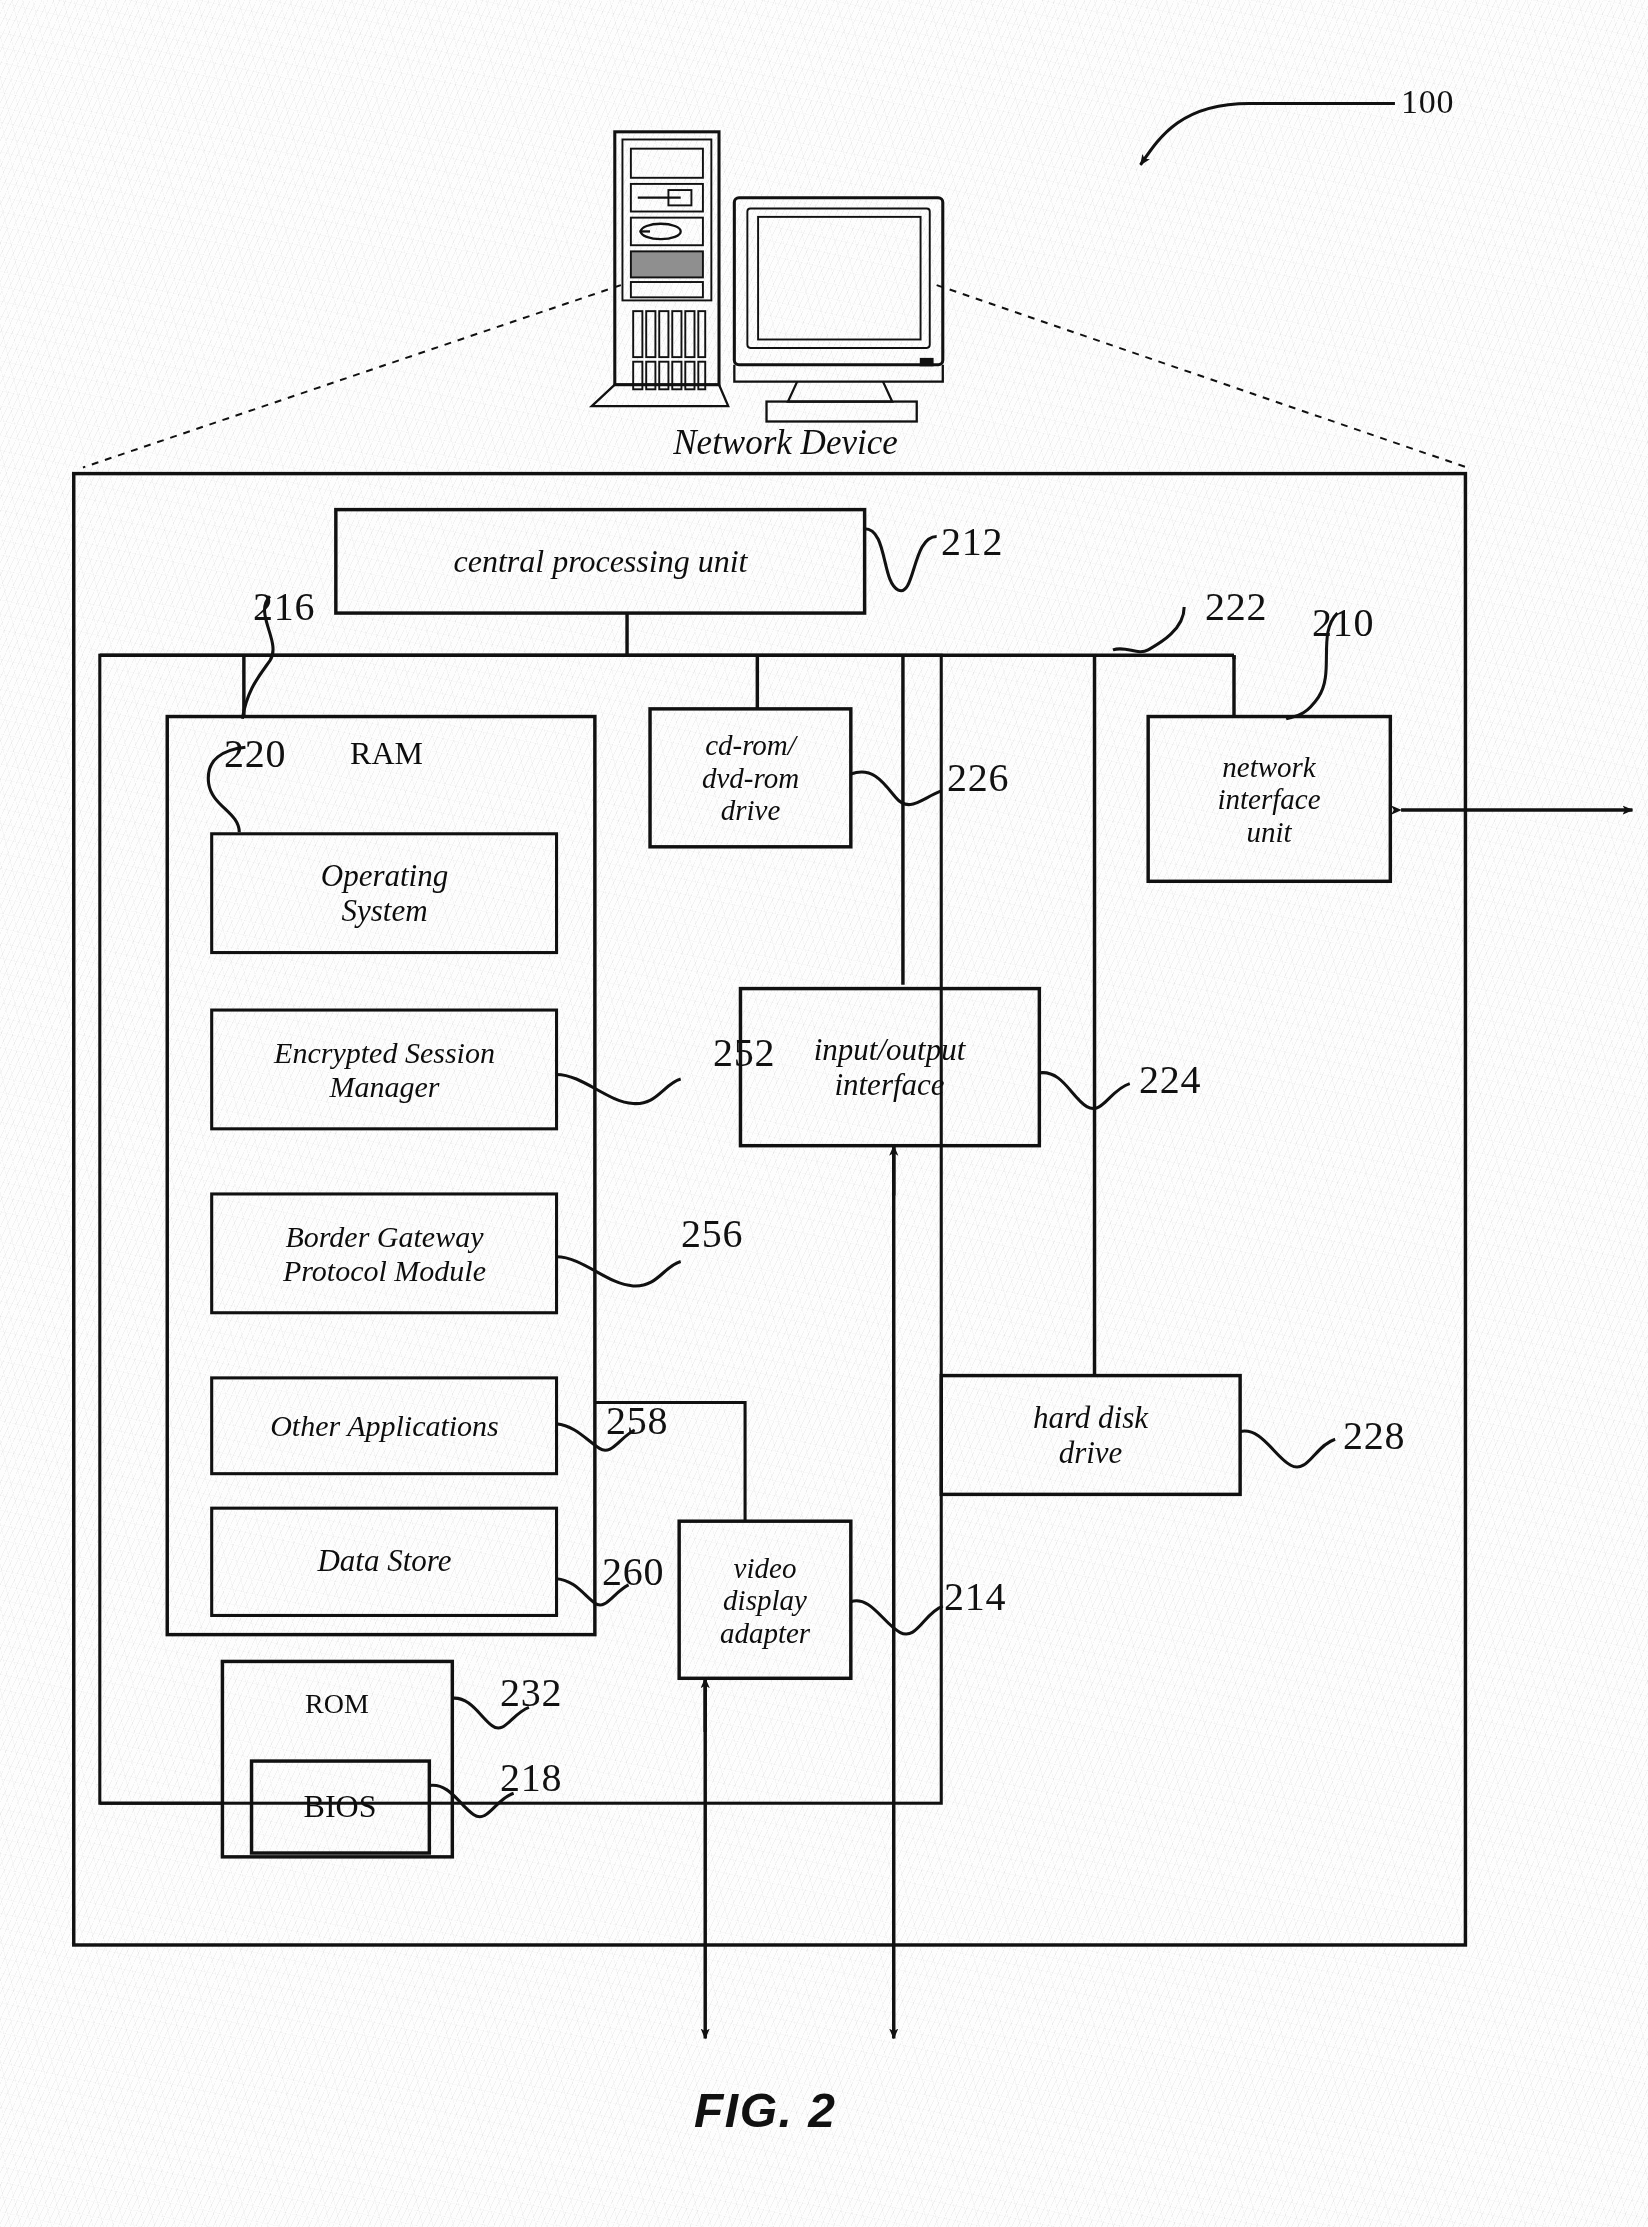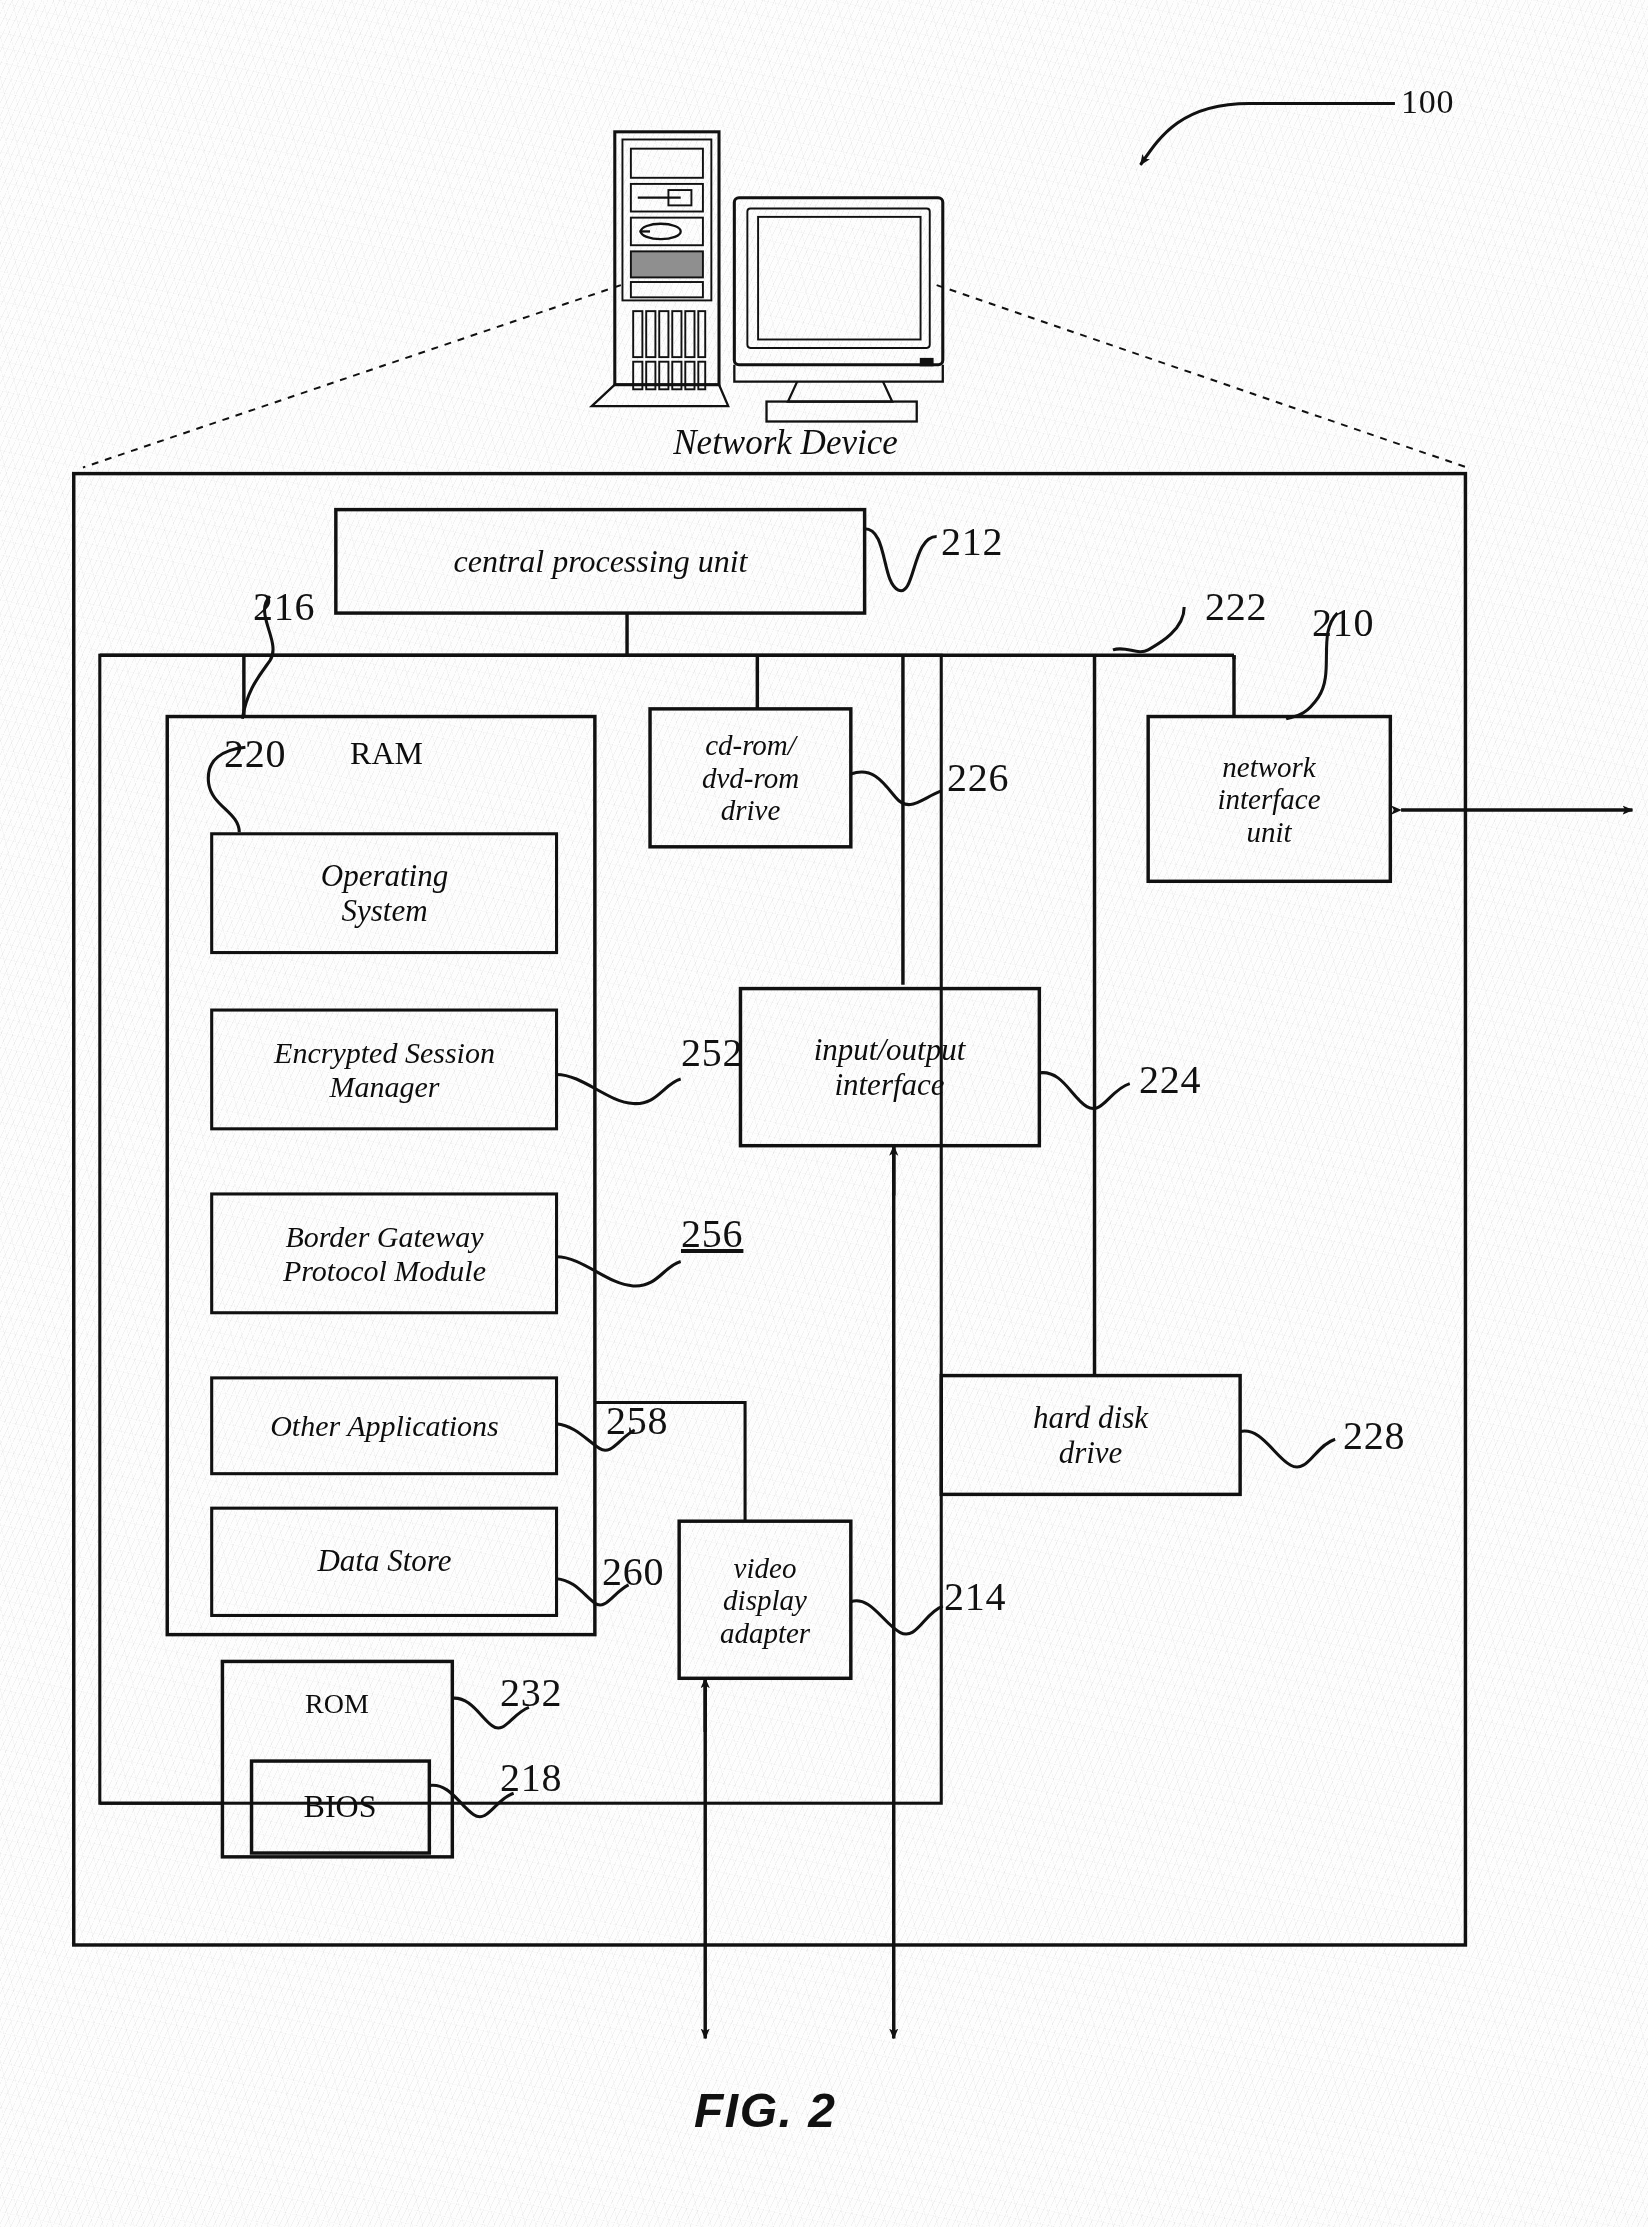--- a/index.html
+++ b/index.html
@@ -226,22 +226,22 @@
 display
 adapter</div>
 
   <div class="num" style="left:1401px;top:83px;font-size:34px;">100</div>
   <div class="num" style="left:941px;top:518px;">212</div>
   <div class="num" style="left:253px;top:583px;">216</div>
   <div class="num" style="left:224px;top:730px;">220</div>
   <div class="num" style="left:1205px;top:583px;">222</div>
   <div class="num" style="left:1312px;top:599px;">210</div>
   <div class="num" style="left:947px;top:754px;">226</div>
-  <div class="num" style="left:681px;top:1029px;text-align:right;">252</div>
-  <div class="num" style="left:681px;top:1210px;text-decoration:underline;">256</div>
+  <div class="num" style="left:713px;top:1029px;text-align:right;">252</div>
+  <div class="num" style="left:681px;top:1210px;">256</div>
   <div class="num" style="left:606px;top:1397px;">258</div>
   <div class="num" style="left:602px;top:1548px;">260</div>
   <div class="num" style="left:500px;top:1669px;">232</div>
   <div class="num" style="left:500px;top:1754px;">218</div>
   <div class="num" style="left:1139px;top:1056px;">224</div>
   <div class="num" style="left:1343px;top:1412px;">228</div>
   <div class="num" style="left:944px;top:1573px;">214</div>
 
   <div class="figcap" style="left:694px;top:2083px;">FIG. 2</div>
 </div>

